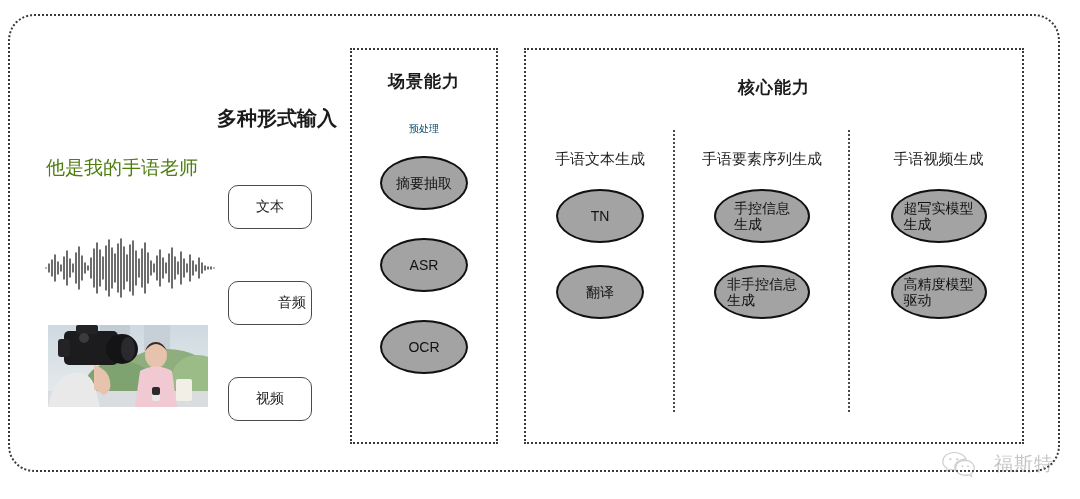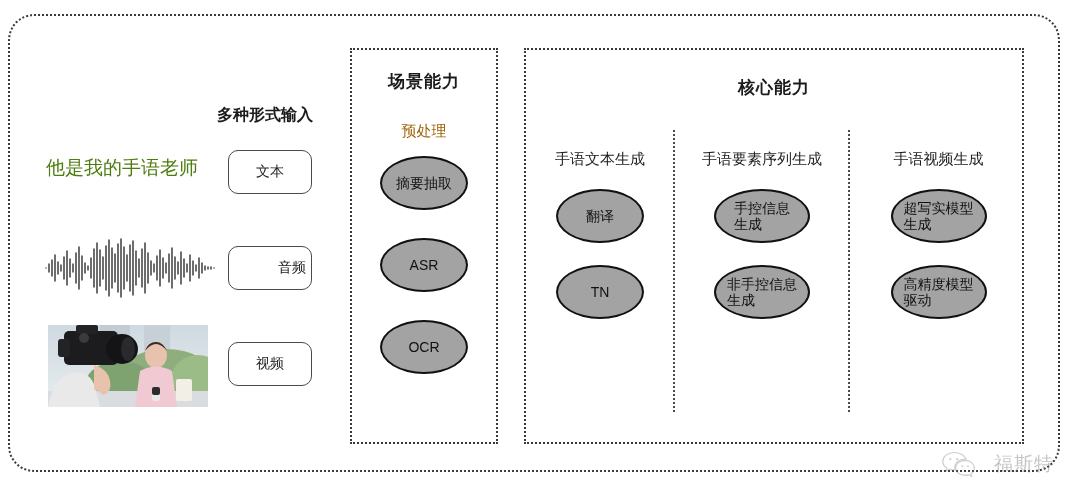--- a/index.html
+++ b/index.html
@@ -110,36 +110,36 @@
   .ellipse.wide {
     width: 96px;
   }
 
   
   #scene-sub {
     position: absolute;
     top: 72px;
     width: 100%;
     text-align: center;
-    font-size: 15px;
-    color: #a16207;
+    font-size: 10px;
+    color: #0c4a6e;
   }
   #scene-nodes {
     position: absolute;
     top: 106px;
     width: 100%;
   }
   #scene-nodes .ellipse { margin-bottom: 28px; }
 
   
   #input-heading {
     position: absolute;
     left: 217px;
     top: 105px;
-    font-size: 16px;
+    font-size: 20px;
     font-weight: bold;
     color: #1b1b1b;
   }
   #sentence-text {
     position: absolute;
     left: 46px;
     top: 155px;
     font-size: 19px;
     color: #4d7c0f;
     white-space: nowrap;
@@ -151,20 +151,21 @@
     height: 44px;
     border: 1.6px solid #4a4a4a;
     border-radius: 10px;
     display: flex;
     align-items: center;
     justify-content: center;
     font-size: 14px;
     color: #222222;
     background: #ffffff;
     box-sizing: border-box;
+    margin-top: 35px;
   }
   #btn-text  { left: 228px; top: 150px; }
   #btn-audio { left: 228px; top: 246px; padding-left: 44px; }
   #btn-video { left: 228px; top: 342px; }
 
   
   #waveform {
     position: absolute;
     left: 44px;
     top: 237px;
@@ -324,22 +325,22 @@
   </div>
 
   <div class="panel" id="core-panel">
     <div class="panel-title" id="core-title">核心能力</div>
 
     <div class="v-divider" id="divider-1"></div>
     <div class="v-divider" id="divider-2"></div>
 
     <div class="col" id="col-text">
       <div class="col-label">手语文本生成</div>
+      <div class="ellipse">TN</div>
       <div class="ellipse">翻译</div>
-      <div class="ellipse">TN</div>
     </div>
 
     <div class="col" id="col-sequence">
       <div class="col-label">手语要素序列生成</div>
       <div class="ellipse wide">手控信息<br>生成</div>
       <div class="ellipse wide">非手控信息<br>生成</div>
     </div>
 
     <div class="col" id="col-video">
       <div class="col-label">手语视频生成</div>

